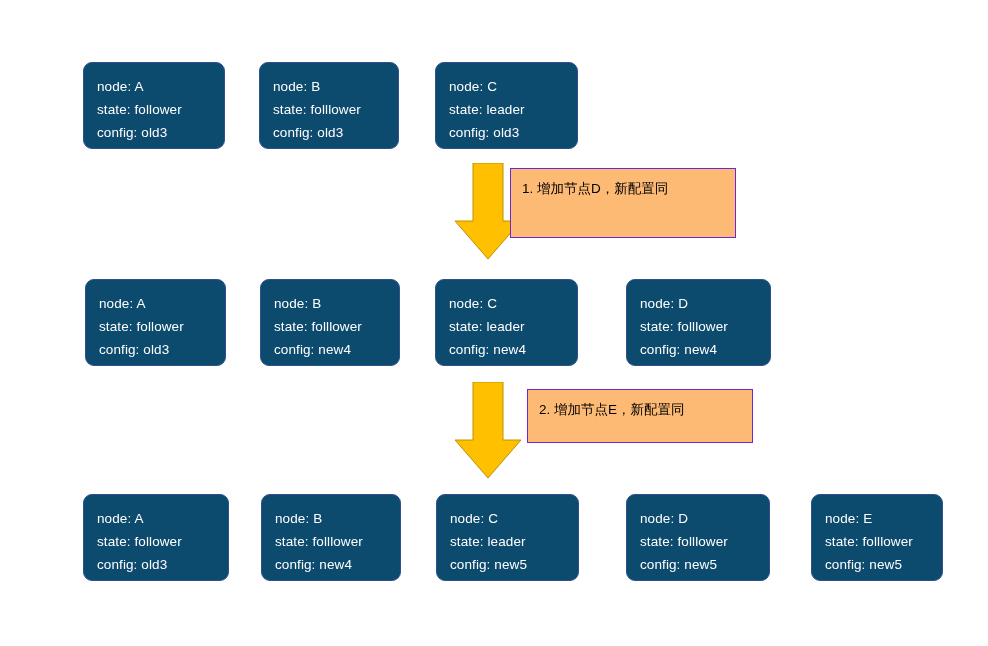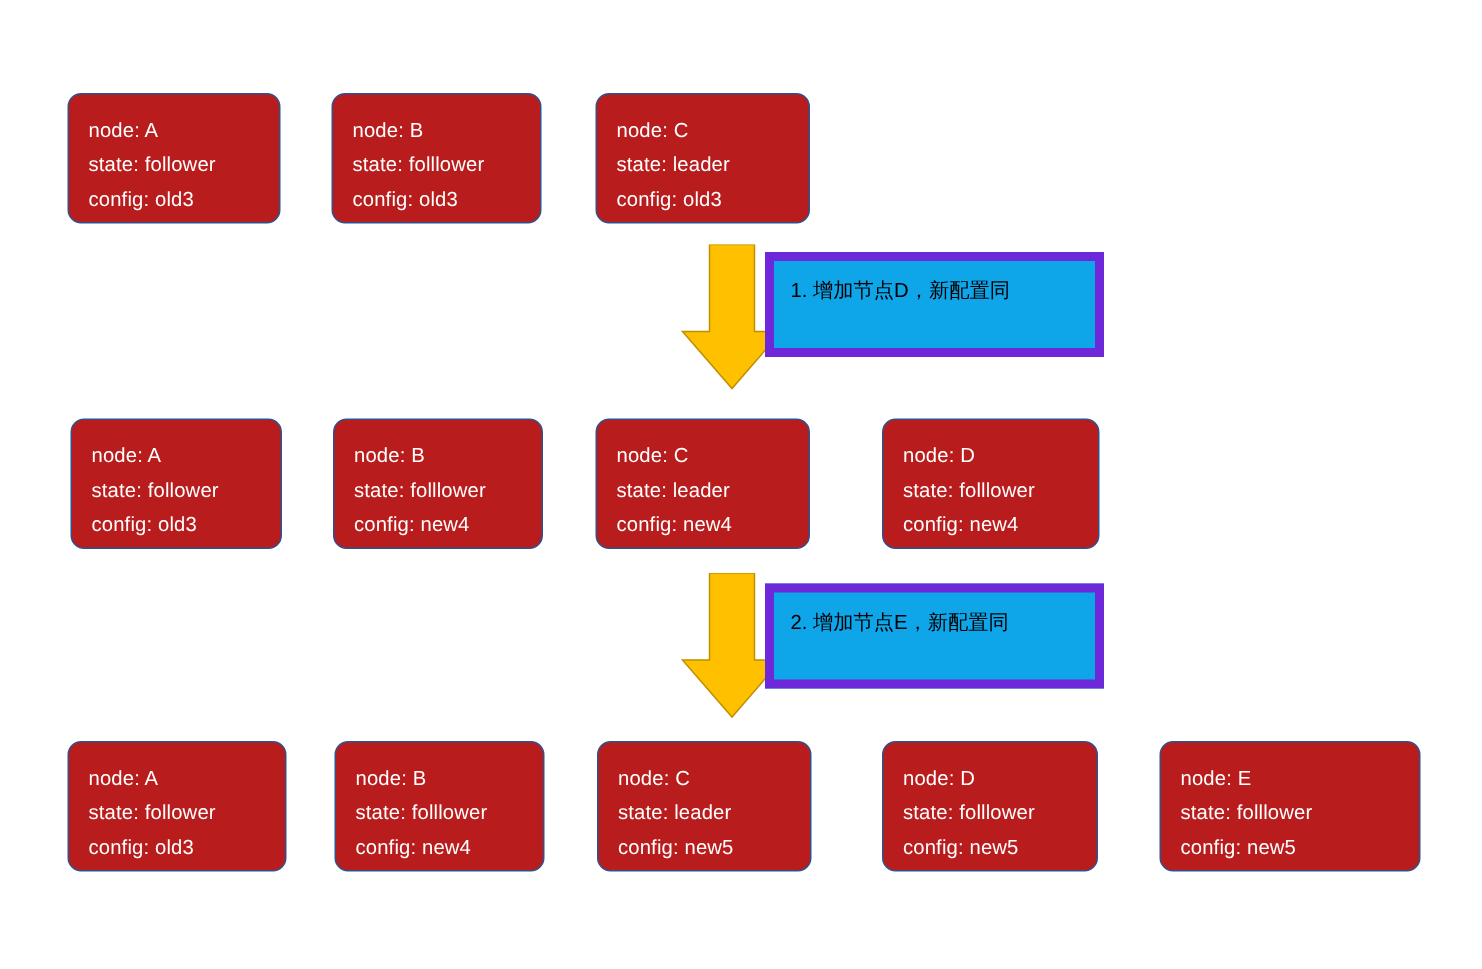--- a/index.html
+++ b/index.html
@@ -16,38 +16,39 @@
   }
   #canvas {
     position: absolute;
     left: 0; top: 0;
     width: 988px;
     height: 646px;
   }
   .node-box {
     position: absolute;
     box-sizing: border-box;
-    background: #b91c1c;
+    background: #0c4a6e;
     border: 1px solid #2F528F;
     border-radius: 9px;
     color: #ffffff;
     font-size: 13.5px;
     line-height: 23px;
     padding: 12px 0 0 13px;
     letter-spacing: 0.1px;
+    margin-left: 38px;
   }
   .node-box .line {
     display: block;
     white-space: nowrap;
   }
   .callout {
     position: absolute;
     box-sizing: border-box;
-    background: #0ea5e9;
-    border: 6px solid #6d28d9;
+    background: #fdba74;
+    border: 1px solid #6d28d9;
     color: #000000;
     font-size: 13.5px;
     line-height: 24px;
     padding: 8px 10px 8px 11px;
   }
   .callout .line {
     display: block;
     white-space: nowrap;
   }
   .arrow {
@@ -113,21 +114,21 @@
     <span class="line">state: folllower</span>
     <span class="line">config: new4</span>
   </div>
 
   <div class="arrow" style="left:453px; top:382px;">
     <svg width="70" height="98" viewBox="0 0 70 98">
       <polygon points="20,0 50,0 50,58 68,58 35,96 2,58 20,58" fill="#FFC000" stroke="#BF9000" stroke-width="1"></polygon>
     </svg>
   </div>
 
-  <div class="callout" style="left:510px; top:389px; width:226px; height:70px;">
+  <div class="callout" style="left:527px; top:389px; width:226px; height:54px;">
     <span class="line">2. 增加节点E，新配置同</span>
   </div>
 
   <div class="node-box" style="left:45px; top:494px; width:146px; height:87px;">
     <span class="line">node: A</span>
     <span class="line">state: follower</span>
     <span class="line">config: old3</span>
   </div>
 
   <div class="node-box" style="left:223px; top:494px; width:140px; height:87px;">
@@ -141,19 +142,19 @@
     <span class="line">state: leader</span>
     <span class="line">config: new5</span>
   </div>
 
   <div class="node-box" style="left:588px; top:494px; width:144px; height:87px;">
     <span class="line">node: D</span>
     <span class="line">state: folllower</span>
     <span class="line">config: new5</span>
   </div>
 
-  <div class="node-box" style="left:773px; top:494px; width:174px; height:87px;">
+  <div class="node-box" style="left:773px; top:494px; width:132px; height:87px;">
     <span class="line">node: E</span>
     <span class="line">state: folllower</span>
     <span class="line">config: new5</span>
   </div>
 
 </div>
 
 </body></html>

